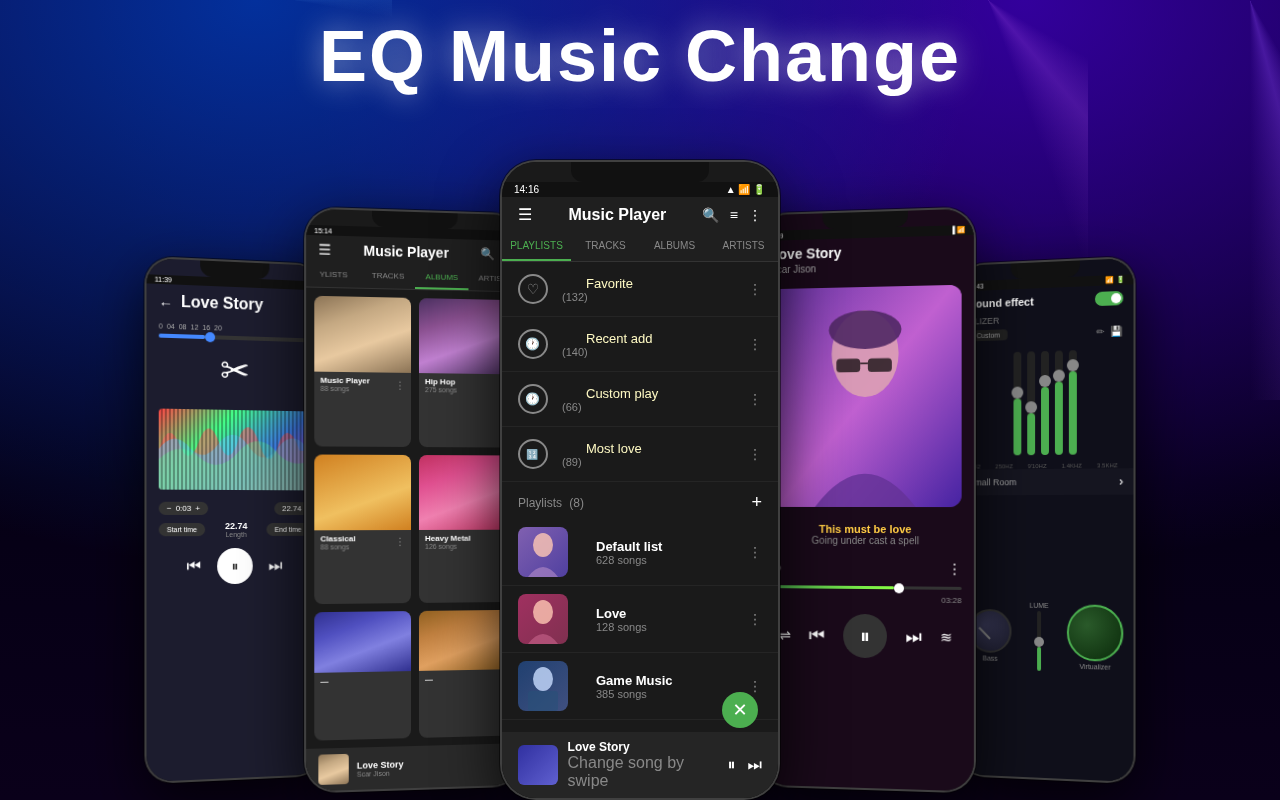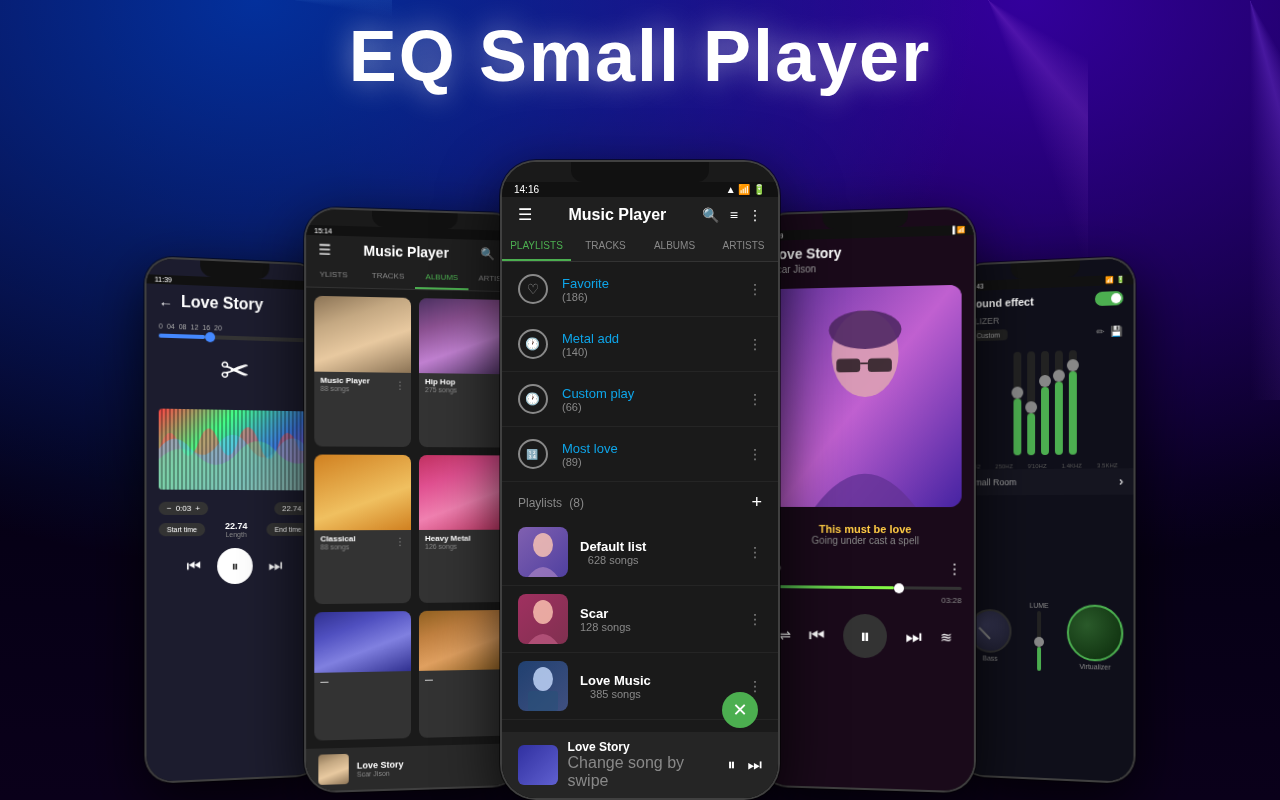--- a/index.html
+++ b/index.html
@@ -397,49 +397,49 @@
       border-bottom: 1px solid #252525;
     }
     .p3-item-left { display: flex; align-items: center; gap: 14px; }
     .p3-item-icon {
       width: 30px; height: 30px;
       border: 2px solid #888;
       border-radius: 50%;
       display: flex; align-items: center; justify-content: center;
       color: #888; font-size: 14px;
     }
-    .p3-item-label { color: #0ea5e9; font-size: 13px; }
+    .p3-item-label { color: #fef9c3; font-size: 13px; margin-left: 24px; }
     .p3-item-count { color: #888; font-size: 11px; }
     .p3-more { color: #888; font-size: 14px; }
     
     .p3-section-header {
       display: flex;
       justify-content: space-between;
       align-items: center;
       padding: 10px 16px 6px;
     }
     .p3-section-title { color: #888; font-size: 12px; }
     .p3-add-btn { color: white; font-size: 18px; }
     
     .p3-playlist-thumb-item {
       display: flex;
       align-items: center;
       justify-content: space-between;
       padding: 8px 16px;
       border-bottom: 1px solid #252525;
     }
-    .p3-thumb-left { display: flex; align-items: center; gap: 12px; }
+    .p3-thumb-left { display: flex; align-items: center; gap: 28px; }
     .p3-thumb {
       width: 50px; height: 50px;
       border-radius: 8px;
       overflow: hidden;
     }
     .p3-thumb-info {}
     .p3-thumb-name { color: white; font-size: 13px; font-weight: bold; }
-    .p3-thumb-count { color: #888; font-size: 11px; text-align: center; }
+    .p3-thumb-count { color: #888; font-size: 11px; }
     
     .p3-now-playing {
       margin-top: auto;
       background: #252525;
       padding: 8px 16px;
       display: flex;
       align-items: center;
       justify-content: space-between;
     }
     .p3-np-left { display: flex; align-items: center; gap: 10px; }
@@ -740,21 +740,21 @@
   </style>
 </head>
 <body>
 
 <div class="bg-overlay"></div>
 <div class="light-left"></div>
 <div class="light-right"></div>
 <div class="light-center-left"></div>
 <div class="light-center-right"></div>
 
-<h1 class="main-title">EQ Small Player</h1>
+<h1 class="main-title">EQ Music Change</h1>
 
 <div class="phones-container">
 
   <div class="phone phone-1">
     <div class="phone-screen p1-screen">
       <div class="notch notch-sm"></div>
       <div class="status-bar status-bar-sm">
         <span>11:39</span>
         <span>▐</span>
       </div>
@@ -921,31 +921,31 @@
         <div class="p3-tab">TRACKS</div>
         <div class="p3-tab">ALBUMS</div>
         <div class="p3-tab">ARTISTS</div>
       </div>
 
       <div class="p3-playlist-item">
         <div class="p3-item-left">
           <div class="p3-item-icon">♡</div>
           <div>
             <div class="p3-item-label">Favorite</div>
-            <div class="p3-item-count" style="color:#888;font-size:11px;">(186)</div>
+            <div class="p3-item-count" style="color:#888;font-size:11px;">(132)</div>
           </div>
         </div>
         <span class="p3-more">⋮</span>
       </div>
 
       <div class="p3-playlist-item">
         <div class="p3-item-left">
           <div class="p3-item-icon" style="font-size:12px;">🕐</div>
           <div>
-            <div class="p3-item-label">Metal add</div>
+            <div class="p3-item-label">Recent add</div>
             <div style="color:#888;font-size:11px;">(140)</div>
           </div>
         </div>
         <span class="p3-more">⋮</span>
       </div>
 
       <div class="p3-playlist-item">
         <div class="p3-item-left">
           <div class="p3-item-icon" style="font-size:12px;">🕐</div>
           <div>
@@ -997,39 +997,39 @@
         <div class="p3-thumb-left">
           <div class="p3-thumb thumb-love">
             <div style="width:100%;height:100%;background:linear-gradient(135deg,#a03060,#803050);display:flex;align-items:center;justify-content:center;">
               <svg width="40" height="50" viewBox="0 0 40 50">
                 <ellipse cx="20" cy="18" rx="10" ry="12" fill="rgba(255,200,180,0.8)"></ellipse>
                 <path d="M5,50 Q20,30 35,50Z" fill="rgba(200,100,140,0.6)"></path>
               </svg>
             </div>
           </div>
           <div class="p3-thumb-info">
-            <div class="p3-thumb-name">Scar</div>
+            <div class="p3-thumb-name">Love</div>
             <div class="p3-thumb-count">128 songs</div>
           </div>
         </div>
         <span class="p3-more">⋮</span>
       </div>
 
       <div class="p3-playlist-thumb-item">
         <div class="p3-thumb-left">
           <div class="p3-thumb thumb-game">
             <div style="width:100%;height:100%;background:linear-gradient(135deg,#204070,#405080);display:flex;align-items:center;justify-content:center;">
               <svg width="40" height="50" viewBox="0 0 40 50">
                 <ellipse cx="20" cy="18" rx="10" ry="12" fill="rgba(200,220,255,0.8)"></ellipse>
                 <rect x="5" y="30" width="30" height="20" rx="3" fill="rgba(40,80,120,0.6)"></rect>
               </svg>
             </div>
           </div>
           <div class="p3-thumb-info">
-            <div class="p3-thumb-name">Love Music</div>
+            <div class="p3-thumb-name">Game Music</div>
             <div class="p3-thumb-count">385 songs</div>
           </div>
         </div>
         <span class="p3-more">⋮</span>
       </div>
 
       <div style="margin-top:auto;"></div>
       <div class="p3-now-playing">
         <div class="p3-np-left">
           <div class="p3-np-thumb thumb-ls">

